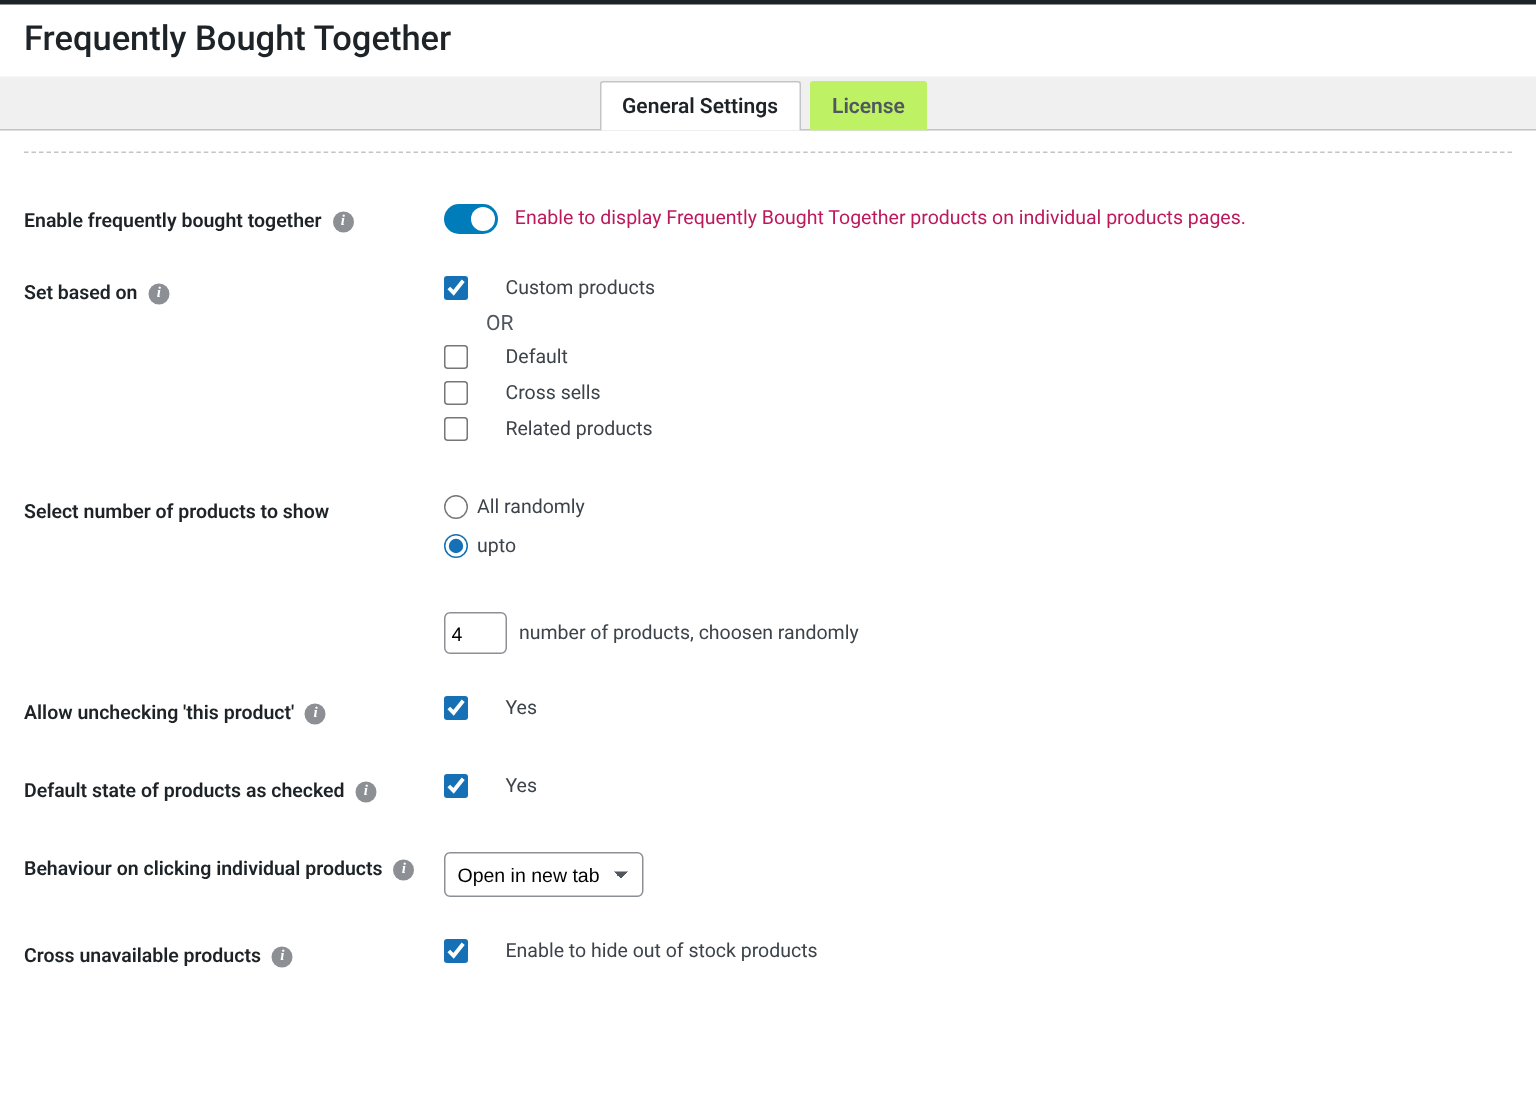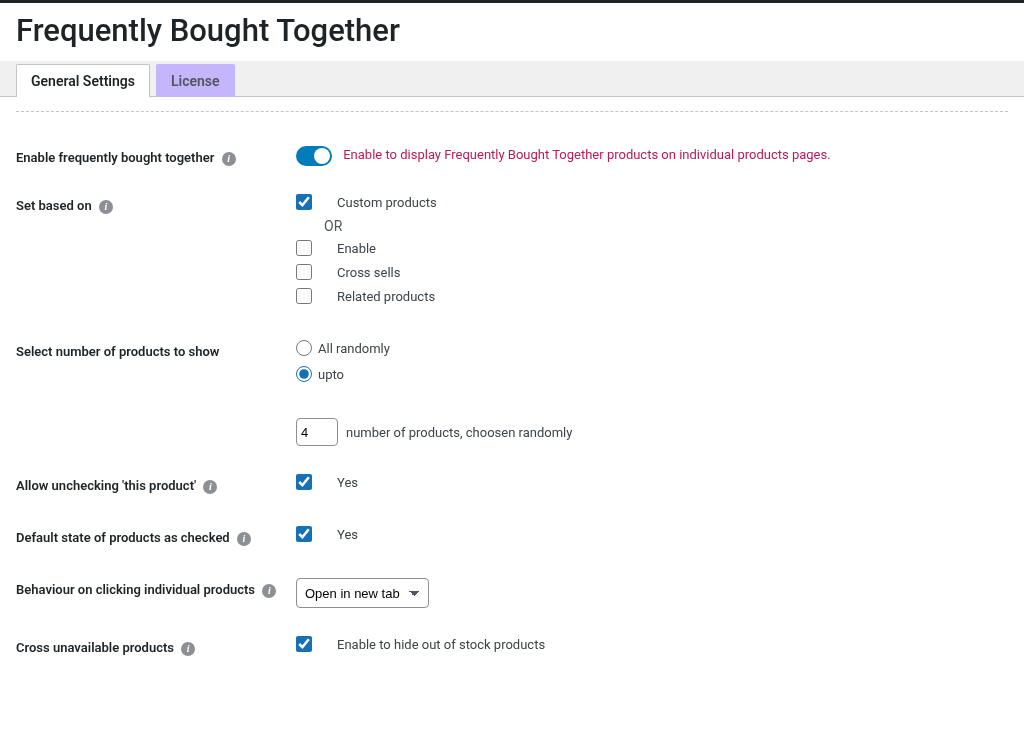--- a/index.html
+++ b/index.html
@@ -1,20 +1,20 @@
 <!DOCTYPE html>
 <html><head>
 <meta charset="utf-8">
 <style>
   * { box-sizing: border-box; }
   html, body { margin: 0; padding: 0; font-family: -apple-system, BlinkMacSystemFont, "Segoe UI", Roboto, Helvetica, Arial, sans-serif; font-size: 13px; color: #1d2327; background: #fff; width: 1024px; }
   .top-border { height: 3px; background: #1d2327; }
-  h1.page-title { font-size: 31px; font-weight: 500; margin: 9px 16px 12px; color: #1d2327; }
-  .tabs { border-bottom: 1px solid #c3c4c7; background: #f0f0f1; padding: 0 16px; display: flex; align-items: flex-end; height: 36px; }
-  .tab { padding: 8px 14px; font-size: 14px; font-weight: 600; border: 1px solid transparent; border-bottom: none; cursor: pointer; color: #50575e; background: #c4b5fd; margin-right: 6px; border-radius: 2px 2px 0 0; position: relative; top: 1px; }
+  h1.page-title { font-size: 23px; font-weight: 500; margin: 9px 16px 12px; color: #1d2327; }
+  .tabs { border-bottom: 1px solid #c3c4c7; background: #f0f0f1; padding: 0 16px; display: flex; align-items: flex-end; height: 36px; justify-content: center; }
+  .tab { padding: 8px 14px; font-size: 14px; font-weight: 600; border: 1px solid transparent; border-bottom: none; cursor: pointer; color: #50575e; background: #bef264; margin-right: 6px; border-radius: 2px 2px 0 0; position: relative; top: 1px; }
   .tab.active { background: #fff; border-color: #c3c4c7; color: #1d2327; }
   .content { padding: 10px 16px 40px; }
   h2.section-heading { font-size: 16px; font-weight: 600; color: #3c434a; margin: 18px 0 6px; }
   .dashed-divider { border: none; border-top: 1px dashed #c3c4c7; margin: 4px 0 22px; }
   table.form-table { width: 100%; border-collapse: collapse; }
   table.form-table th { width: 280px; text-align: left; vertical-align: top; padding: 16px 10px 16px 0; font-weight: 600; font-size: 13px; color: #1d2327; }
   table.form-table td { padding: 12px 0 16px; vertical-align: top; font-size: 13px; color: #3c434a; max-width: 660px; }
   .info-icon { display: inline-block; width: 14px; height: 14px; background: #8c8f94; color: #fff; border-radius: 50%; font-size: 10px; font-weight: 700; line-height: 14px; text-align: center; margin-left: 4px; vertical-align: middle; font-family: Georgia, serif; font-style: italic; }
   
   .toggle { position: relative; display: inline-block; width: 36px; height: 20px; vertical-align: middle; margin-right: 8px; cursor: pointer; }
@@ -70,21 +70,21 @@
         <span class="info-icon">i</span>
       </th>
       <td>
         <div class="checkbox-row">
           <input type="checkbox" class="wc-check" checked="" style="">
           <label>Custom products</label>
         </div>
         <div class="or-line">OR</div>
         <div class="checkbox-row">
           <input type="checkbox" class="wc-check" style="">
-          <label>Enable</label>
+          <label>Default</label>
         </div>
         <div class="checkbox-row">
           <input type="checkbox" class="wc-check" style="">
           <label>Cross sells</label>
         </div>
         <div class="checkbox-row">
           <input type="checkbox" class="wc-check" style="">
           <label>Related products</label>
         </div>
       </td>

